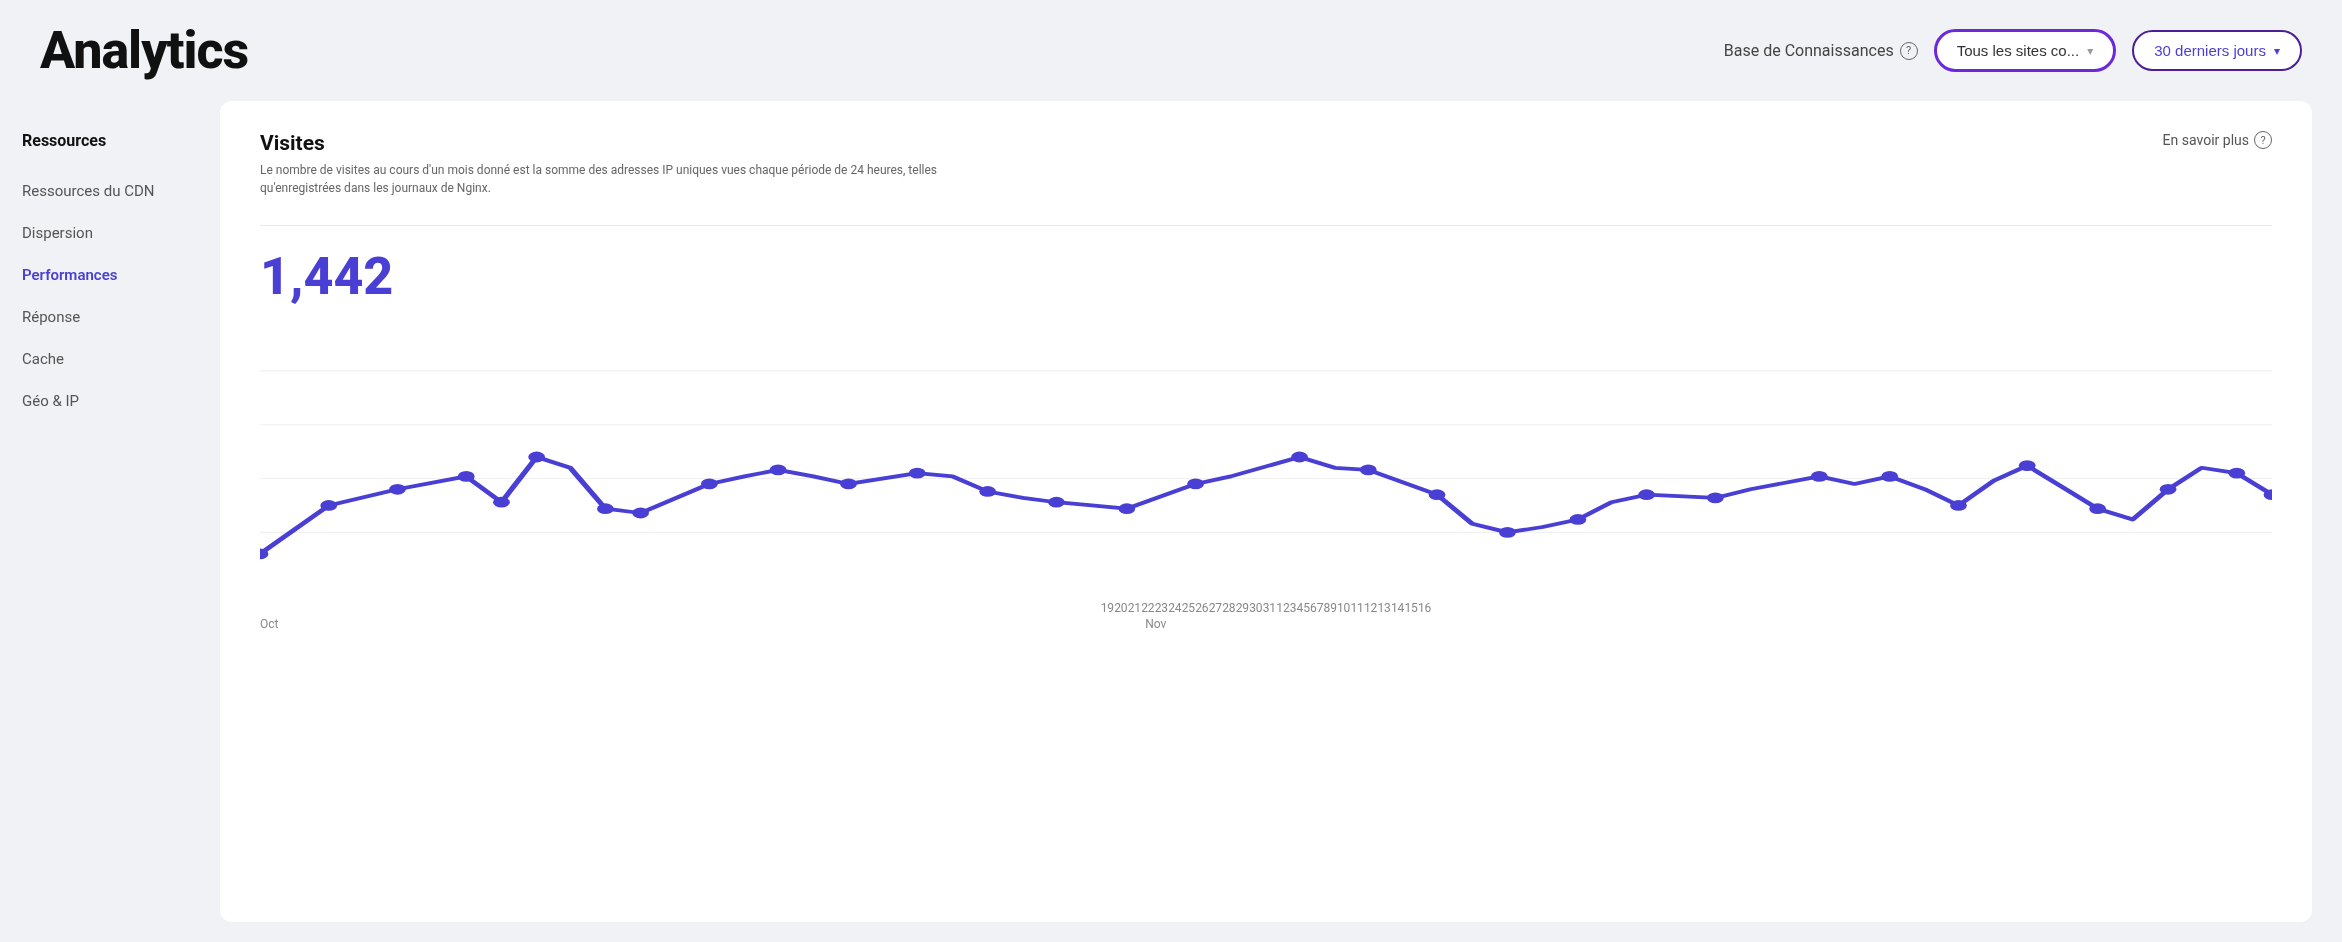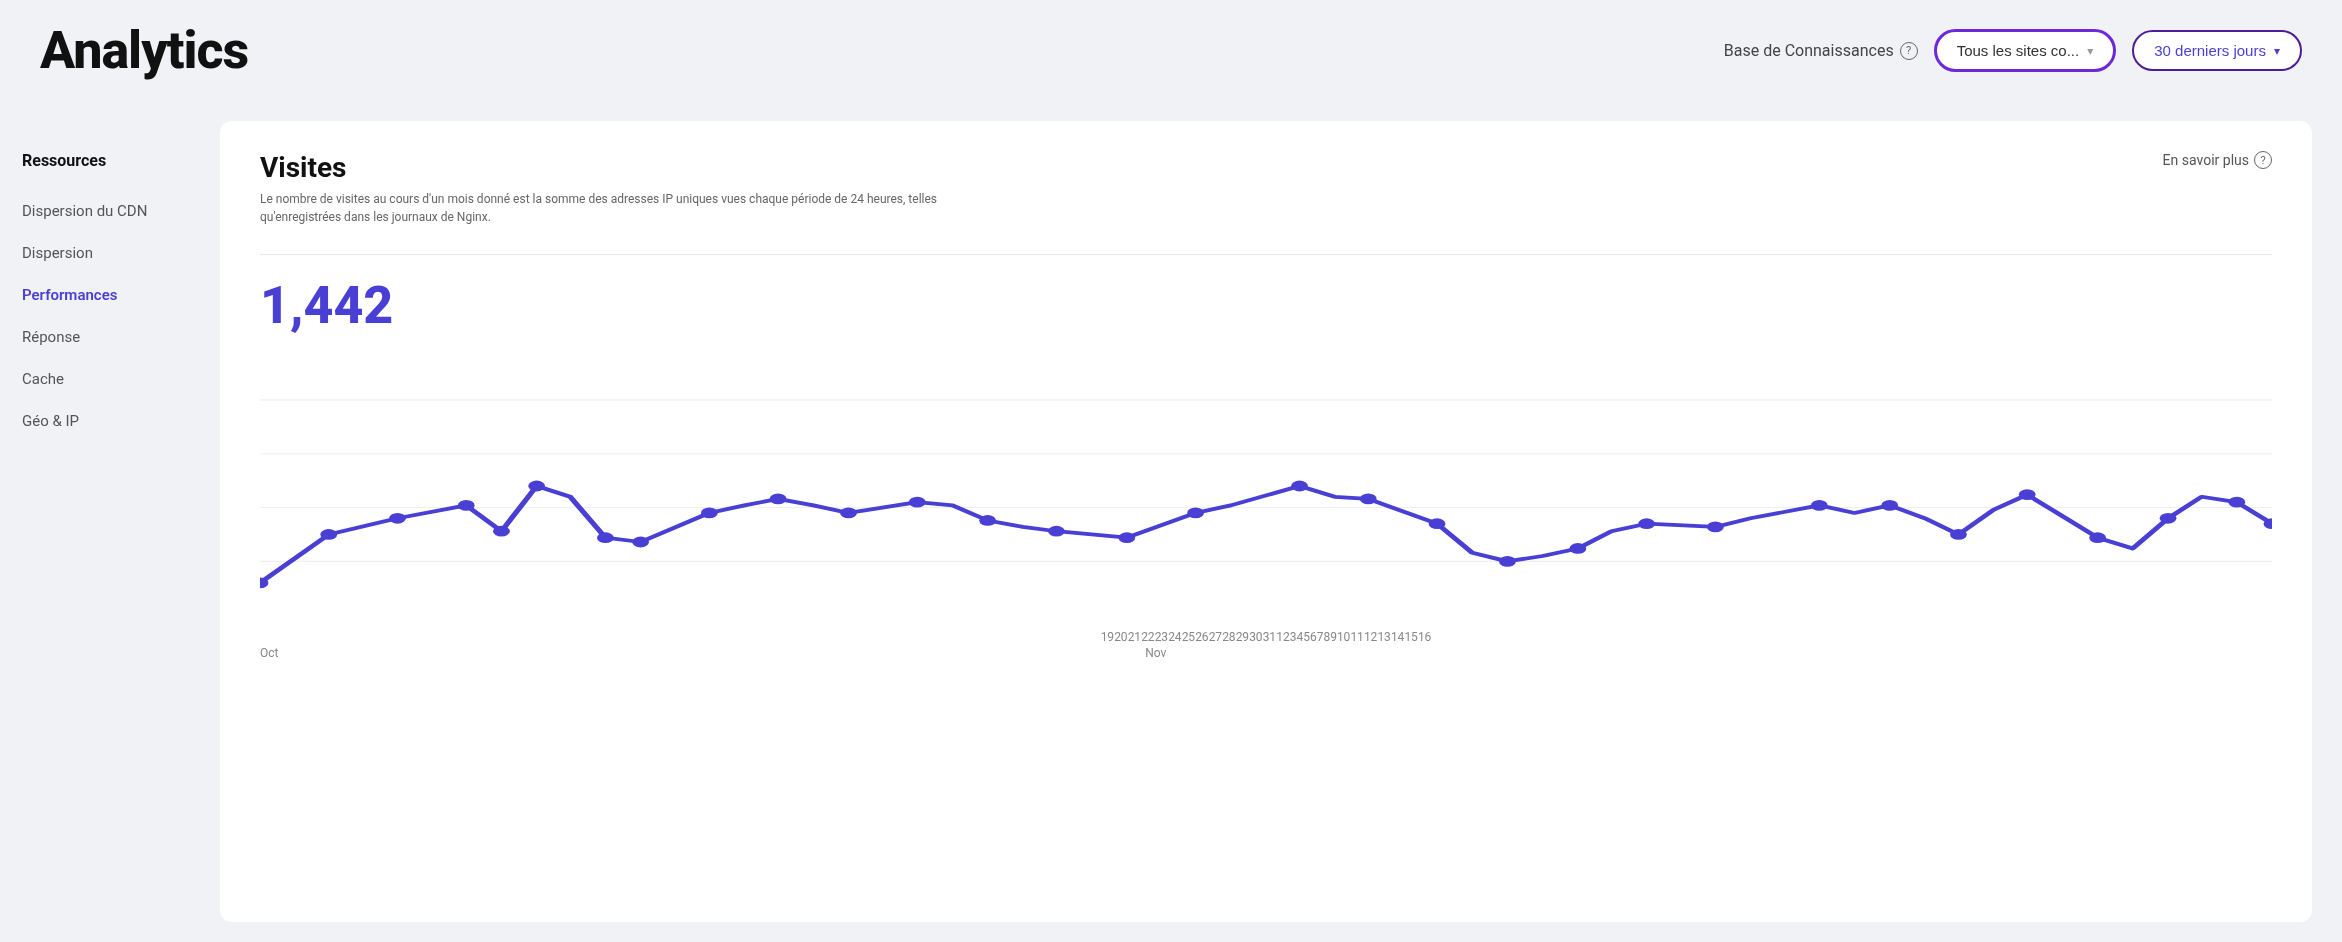--- a/index.html
+++ b/index.html
@@ -6,21 +6,20 @@
     body {
       font-family: -apple-system, BlinkMacSystemFont, 'Segoe UI', Roboto, sans-serif;
       background: #f0f2f5;
       min-height: 100vh;
       color: #1a1a2e;
     }
     .layout {
       display: flex;
       flex-direction: column;
       height: 100vh;
-      gap: 20px;
     }
     .header {
       display: flex;
       align-items: center;
       justify-content: space-between;
       padding: 20px 40px;
       background: #f0f2f5;
     }
     .header-title {
       font-size: 52px;
@@ -111,21 +110,21 @@
       padding: 30px 40px;
       overflow: hidden;
     }
     .section-header {
       display: flex;
       justify-content: space-between;
       align-items: flex-start;
       margin-bottom: 6px;
     }
     .section-title {
-      font-size: 28px;
+      font-size: 21px;
       font-weight: 700;
       color: #111;
     }
     .learn-more {
       font-size: 14px;
       color: #555;
       display: flex;
       align-items: center;
       gap: 5px;
       cursor: pointer;
@@ -178,21 +177,21 @@
         <span>30 derniers jours</span>
         <span class="chevron purple">▾</span>
       </button>
     </div>
   </div>
 
   <div class="main-content">
     <div class="sidebar">
       <div class="sidebar-section-title">Ressources</div>
       <div class="sidebar-item">
-        <span>Dispersion du CDN</span>
+        <span>Ressources du CDN</span>
       </div>
       <div class="sidebar-item">
         <span>Dispersion</span>
       </div>
       <div class="sidebar-item active">
         <span>Performances</span>
       </div>
       <div class="sidebar-item">
         <span>Réponse</span>
       </div>

